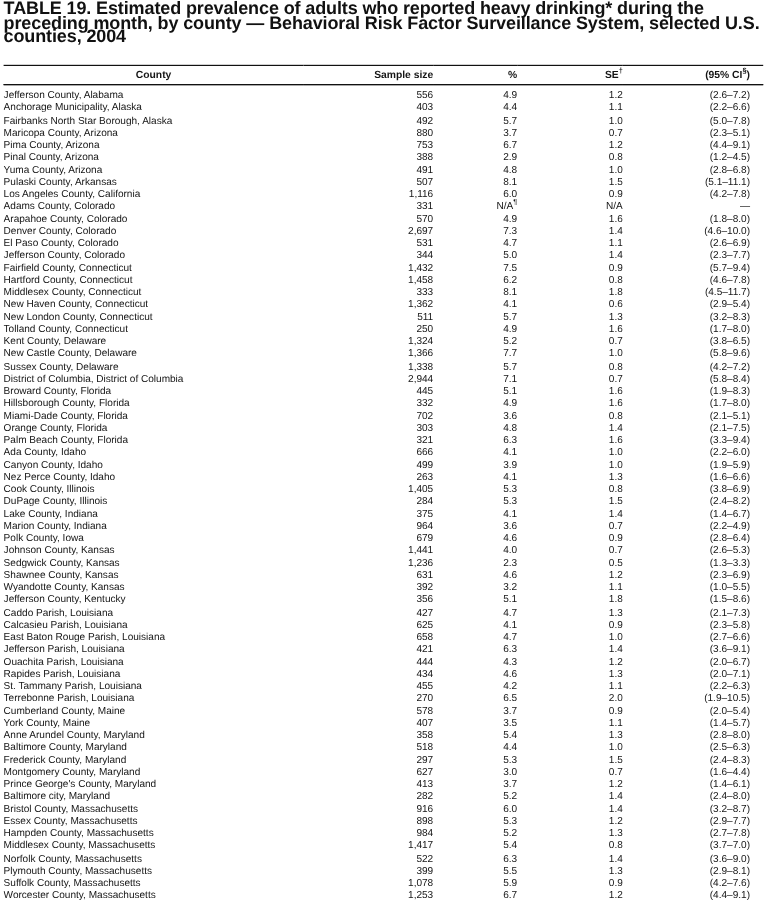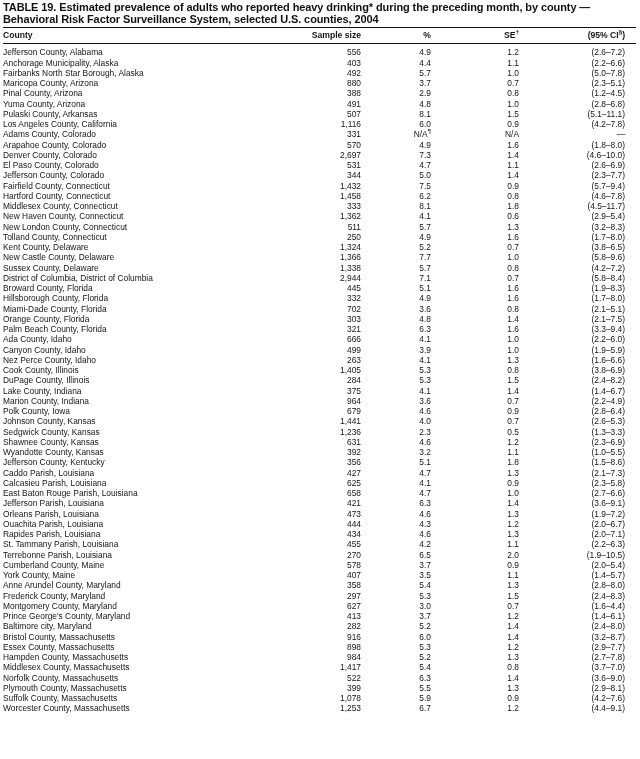--- a/index.html
+++ b/index.html
@@ -3,33 +3,33 @@
 <meta charset="utf-8">
 <style>
   html,body{margin:0;padding:0;background:#ffffff;}
   .page{
     width:640px;height:759px;box-sizing:border-box;
     background:#ffffff;color:#111;
     font-family:"Liberation Sans",sans-serif;
     padding:2px 4px 0 3px;overflow:hidden;
   }
   .title{
-    font-weight:bold;font-size:11px;line-height:11.6px;
-    letter-spacing:-0.1px;color:#111;margin-bottom:2px;width:634px;
+    font-weight:bold;font-size:15px;line-height:11.6px;
+    letter-spacing:-0.1px;color:#111;margin-bottom:17px;width:634px;
   }
   table.prev{
     width:633px;border-collapse:collapse;table-layout:fixed;
     font-size:8.4px;line-height:10.25px;color:#151515;
   }
   thead th{
     font-weight:bold;text-align:right;vertical-align:bottom;
     border-top:1.5px solid #111;border-bottom:1.5px solid #111;
     padding:2px 0 3px 0;font-size:8.6px;
   }
-  thead th.c-county{text-align:left;}
+  thead th.c-county{text-align:center;}
   col.c-county{width:250px;}
   col.c-n{width:108px;}
   col.c-pct{width:70px;}
   col.c-se{width:88px;}
   col.c-ci{width:117px;}
   tbody td{
     padding:0;white-space:nowrap;overflow:hidden;
     text-align:right;vertical-align:baseline;
   }
   tbody td.td-county{text-align:left;}
@@ -83,20 +83,27 @@
           <td class="td-ci">(5.0–7.8)</td>
         </tr>
         <tr>
           <td class="td-county">Maricopa County, Arizona</td>
           <td class="td-n">880</td>
           <td class="td-pct">3.7</td>
           <td class="td-se">0.7</td>
           <td class="td-ci">(2.3–5.1)</td>
         </tr>
         <tr>
+          <td class="td-county">Pima County, Arizona</td>
+          <td class="td-n">753</td>
+          <td class="td-pct">6.7</td>
+          <td class="td-se">1.2</td>
+          <td class="td-ci">(4.4–9.1)</td>
+        </tr>
+        <tr>
           <td class="td-county">Pinal County, Arizona</td>
           <td class="td-n">388</td>
           <td class="td-pct">2.9</td>
           <td class="td-se">0.8</td>
           <td class="td-ci">(1.2–4.5)</td>
         </tr>
         <tr>
           <td class="td-county">Yuma County, Arizona</td>
           <td class="td-n">491</td>
           <td class="td-pct">4.8</td>
@@ -370,27 +377,20 @@
           <td class="td-ci">(2.7–6.6)</td>
         </tr>
         <tr>
           <td class="td-county">Jefferson Parish, Louisiana</td>
           <td class="td-n">421</td>
           <td class="td-pct">6.3</td>
           <td class="td-se">1.4</td>
           <td class="td-ci">(3.6–9.1)</td>
         </tr>
         <tr>
-          <td class="td-county">Orleans Parish, Louisiana</td>
-          <td class="td-n">473</td>
-          <td class="td-pct">4.6</td>
-          <td class="td-se">1.3</td>
-          <td class="td-ci">(1.9–7.2)</td>
-        </tr>
-        <tr>
           <td class="td-county">Ouachita Parish, Louisiana</td>
           <td class="td-n">444</td>
           <td class="td-pct">4.3</td>
           <td class="td-se">1.2</td>
           <td class="td-ci">(2.0–6.7)</td>
         </tr>
         <tr>
           <td class="td-county">Rapides Parish, Louisiana</td>
           <td class="td-n">434</td>
           <td class="td-pct">4.6</td>
@@ -426,20 +426,27 @@
           <td class="td-ci">(1.4–5.7)</td>
         </tr>
         <tr>
           <td class="td-county">Anne Arundel County, Maryland</td>
           <td class="td-n">358</td>
           <td class="td-pct">5.4</td>
           <td class="td-se">1.3</td>
           <td class="td-ci">(2.8–8.0)</td>
         </tr>
         <tr>
+          <td class="td-county">Baltimore County, Maryland</td>
+          <td class="td-n">518</td>
+          <td class="td-pct">4.4</td>
+          <td class="td-se">1.0</td>
+          <td class="td-ci">(2.5–6.3)</td>
+        </tr>
+        <tr>
           <td class="td-county">Frederick County, Maryland</td>
           <td class="td-n">297</td>
           <td class="td-pct">5.3</td>
           <td class="td-se">1.5</td>
           <td class="td-ci">(2.4–8.3)</td>
         </tr>
         <tr>
           <td class="td-county">Montgomery County, Maryland</td>
           <td class="td-n">627</td>
           <td class="td-pct">3.0</td>

